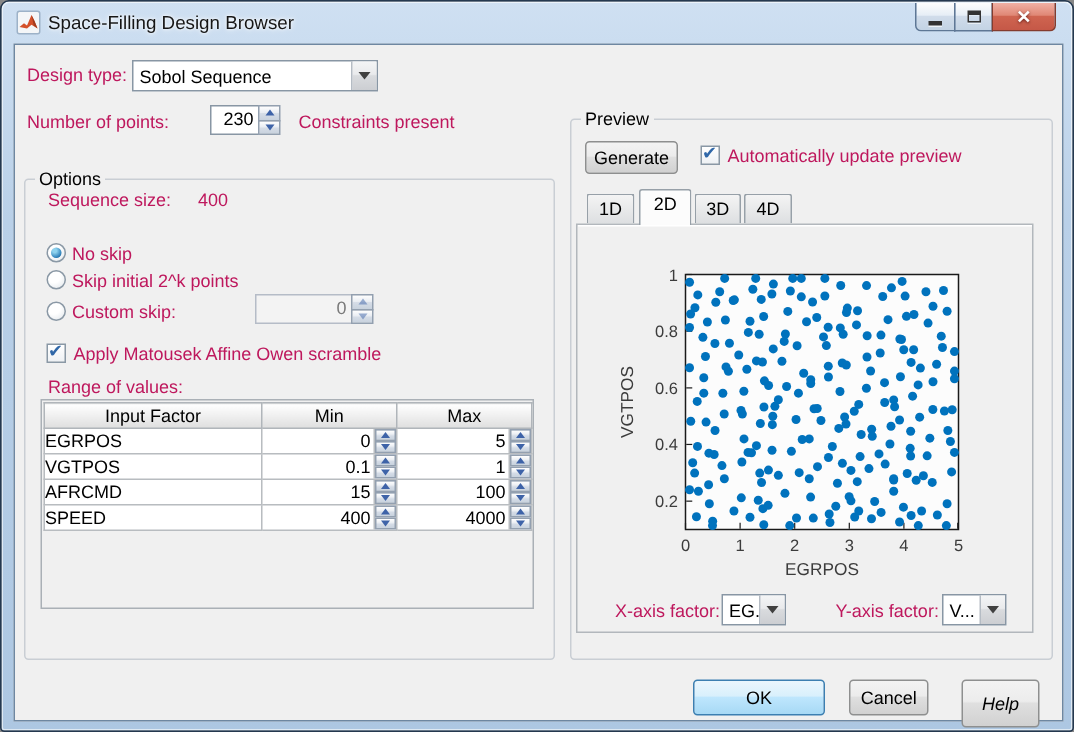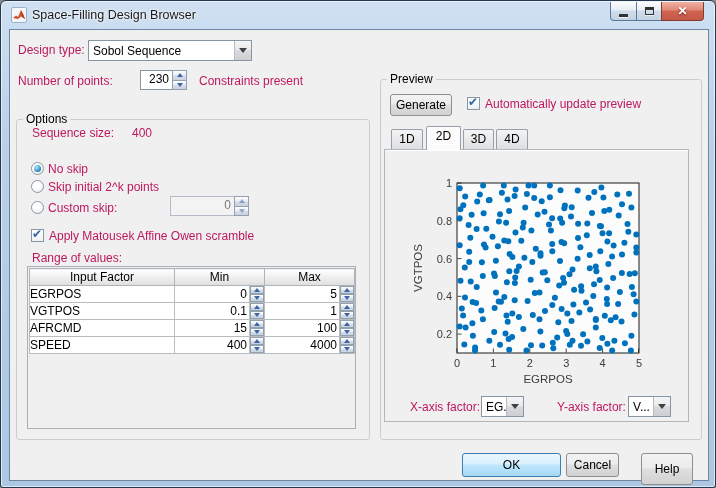--- a/index.html
+++ b/index.html
@@ -69,21 +69,21 @@
   .chk.on::after { content:"\2714"; position:absolute; left:0px; top:-3px; font-size:12px; color:#2f67a8; }
 
   
   .pbtn { position:absolute; border:1px solid #8e8f8f; border-radius:3px; font-size:12px; color:#000;
     background:linear-gradient(180deg,#f3f3f3,#ececec 45%,#dfdfdf 50%,#d1d1d1);
     display:flex; align-items:center; justify-content:center; }
   .pbtn.default { border-color:#3c7fb1;
     background:linear-gradient(180deg,#eaf6fd,#d9f0fc 45%,#bee6fd 50%,#a7d9f5); }
 
   
-  .tbl-panel { position:absolute; left:17px; top:236px; width:329px; height:163px;
+  .tbl-panel { position:absolute; left:17px; top:236px; width:329px; height:140px;
     background:#f0f0f0; border:1px solid #aab0b6; }
   table.rng { position:absolute; left:1px; top:1px; width:325px; border-collapse:collapse; table-layout:fixed; }
   table.rng th { height:17px; font-weight:normal; font-size:12px; text-align:center;
     background:linear-gradient(180deg,#fff,#ececec 60%,#dedede); border:1px solid #b0b5ba; }
   table.rng td { height:17px; font-size:12px; background:#fff; border:1px solid #b8bcc0; padding:0; }
   td.fac { padding-left:3px; }
   .cellnum { display:flex; height:100%; align-items:stretch; }
   .cellnum .nv { flex:1; text-align:right; padding:1px 2px 0 0; }
   .cell-spin { width:15px; display:flex; flex-direction:column; border-left:1px solid #b8bcc0; }
   .cell-spin .spin-btn { margin:0; border-width:1px; }
@@ -607,17 +607,17 @@
         </div>
     </div>
     <div class="lbl" style="left:547px;top:370px;z-index:3;">Y-axis factor:</div>
     <div class="combo" style="left:618px;top:366px;width:43px;height:21px;z-index:3;">
       <div class="val">V...</div>
       <div class="arrow-btn">
           <div class="tri-down"></div>
         </div>
     </div>
 
-    <div class="pbtn default" style="left:452px;top:423px;width:99px;height:24px;">OK</div>
+    <div class="pbtn default" style="left:452px;top:423px;width:88px;height:24px;">OK</div>
     <div class="pbtn" style="left:556px;top:423px;width:53px;height:24px;">Cancel</div>
-    <div class="pbtn" style="left:631px;top:423px;width:52px;height:32px;">Help</div>
+    <div class="pbtn" style="left:631px;top:423px;width:52px;height:32px;font-style:italic;">Help</div>
   </div>
 </div>
 
 </body></html>

